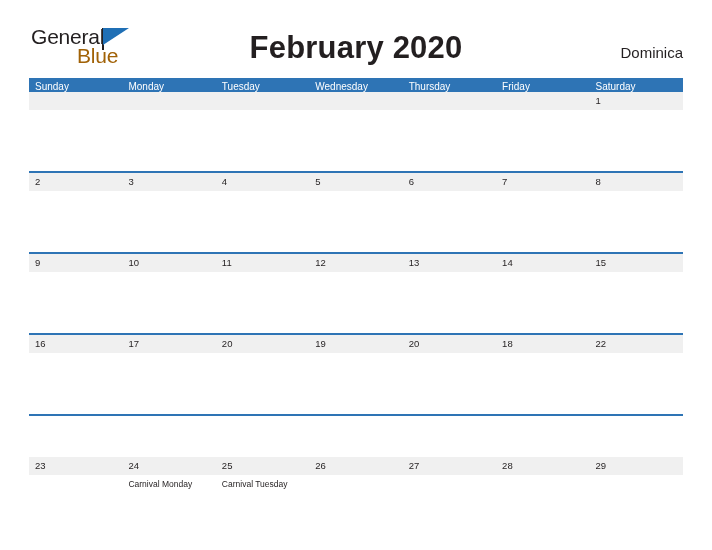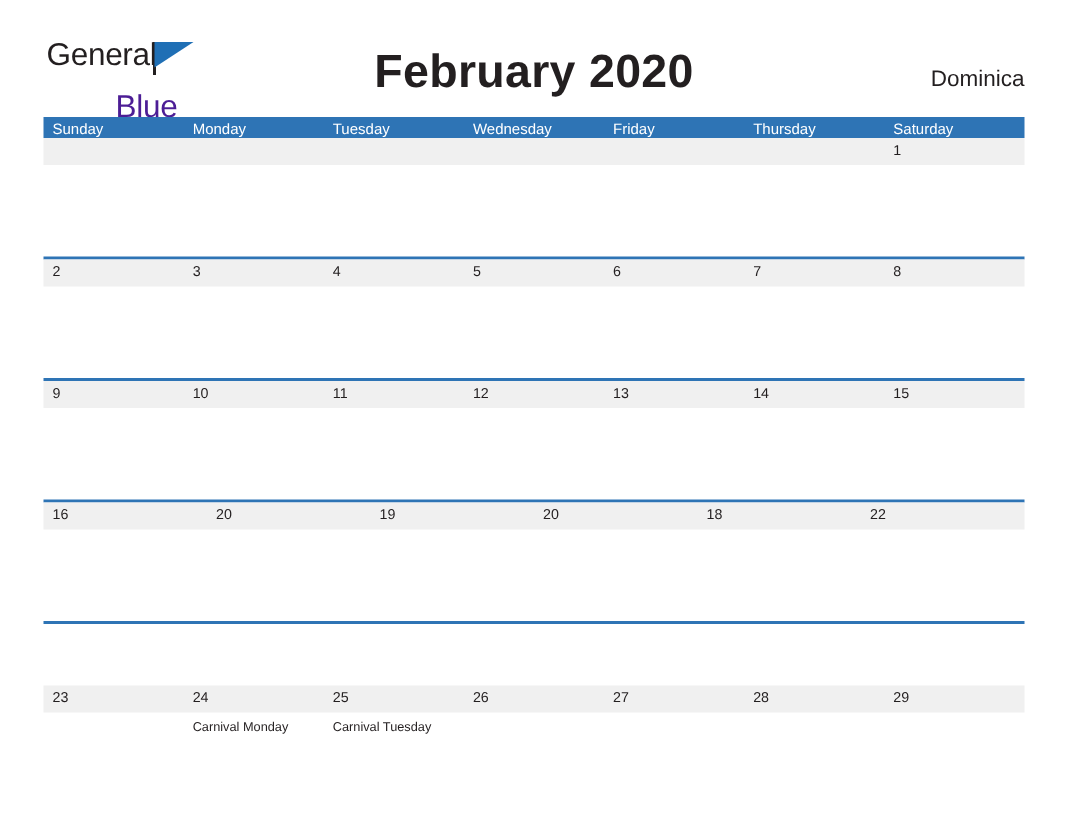--- a/index.html
+++ b/index.html
@@ -36,25 +36,24 @@
     color: #231f20;
     letter-spacing: -0.2px;
     line-height: 22px;
     font-family: "Liberation Sans", sans-serif;
   }
   .logo-blue {
     position: absolute;
     left: 48px;
     top: 19px;
     font-size: 21px;
-    color: #4c1d95;
+    color: #a16207;
     letter-spacing: -0.2px;
     line-height: 22px;
     font-family: "Liberation Sans", sans-serif;
-    margin-top: 16px;
   }
   .logo-flag {
     position: absolute;
     left: 74px;
     top: 2px;
     width: 0;
     height: 0;
     border-left: 26px solid #1f6fb5;
     border-bottom: 17px solid transparent;
   }
@@ -180,22 +179,22 @@
 
 </div>
 
 <div class="calendar">
 
   <div class="weekday-header">
     <div class="weekday-cell">Sunday</div>
     <div class="weekday-cell">Monday</div>
     <div class="weekday-cell">Tuesday</div>
     <div class="weekday-cell">Wednesday</div>
+    <div class="weekday-cell">Thursday</div>
     <div class="weekday-cell">Friday</div>
-    <div class="weekday-cell">Thursday</div>
     <div class="weekday-cell">Saturday</div>
   </div>
 
   <div id="weeks-container">
       <div class="week-row">
         <div class="week-band"></div>
         <div class="week-cells">
           <div class="day-cell">
             <div class="day-number"></div>
             <div class="day-events"></div>
@@ -290,20 +289,24 @@
             <div class="day-number">15</div>
             <div class="day-events"></div>
           </div>
         </div>
       </div>
       <div class="week-row">
         <div class="week-band"></div>
         <div class="week-cells">
           <div class="day-cell">
             <div class="day-number">16</div>
+            <div class="day-events"></div>
+          </div>
+          <div class="day-cell">
+            <div class="day-number">17</div>
             <div class="day-events"></div>
           </div>
           <div class="day-cell">
             <div class="day-number">20</div>
             <div class="day-events"></div>
           </div>
           <div class="day-cell">
             <div class="day-number">19</div>
             <div class="day-events"></div>
           </div>

